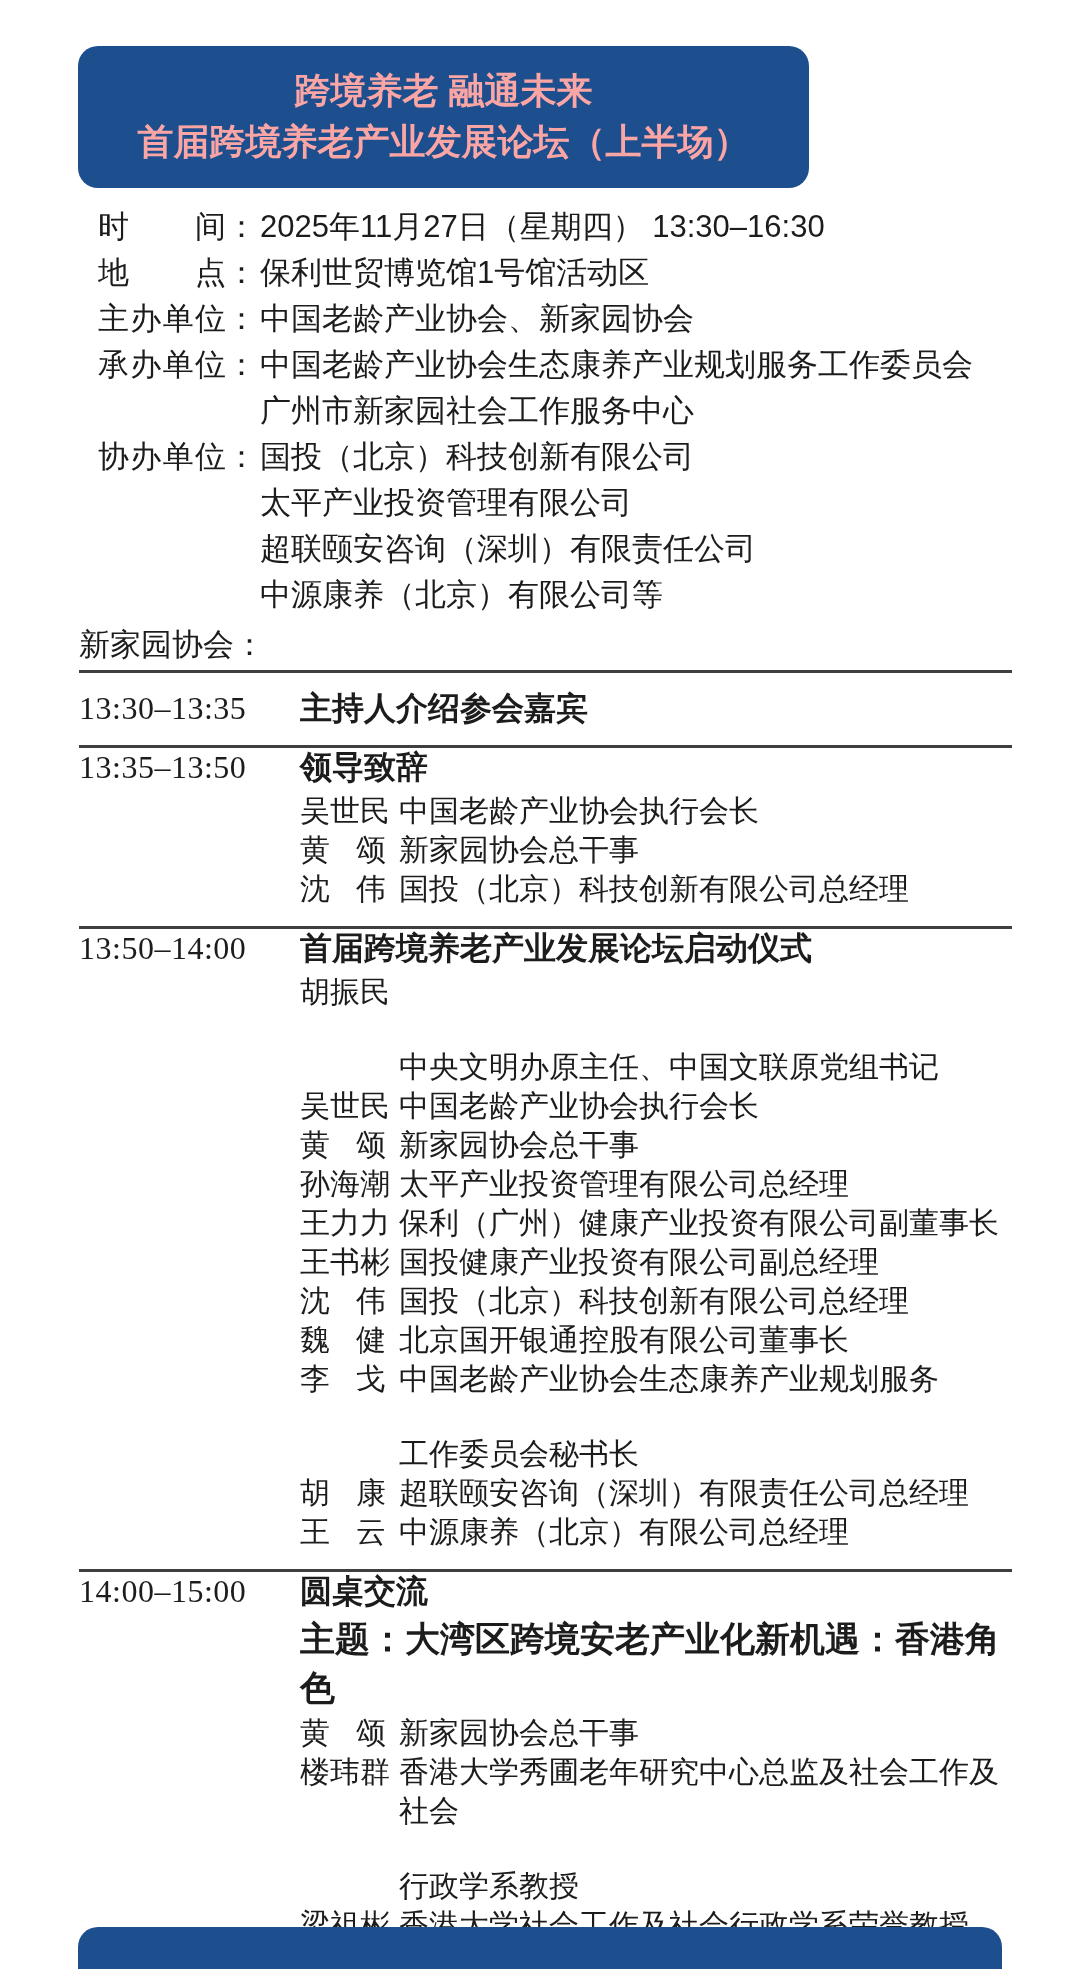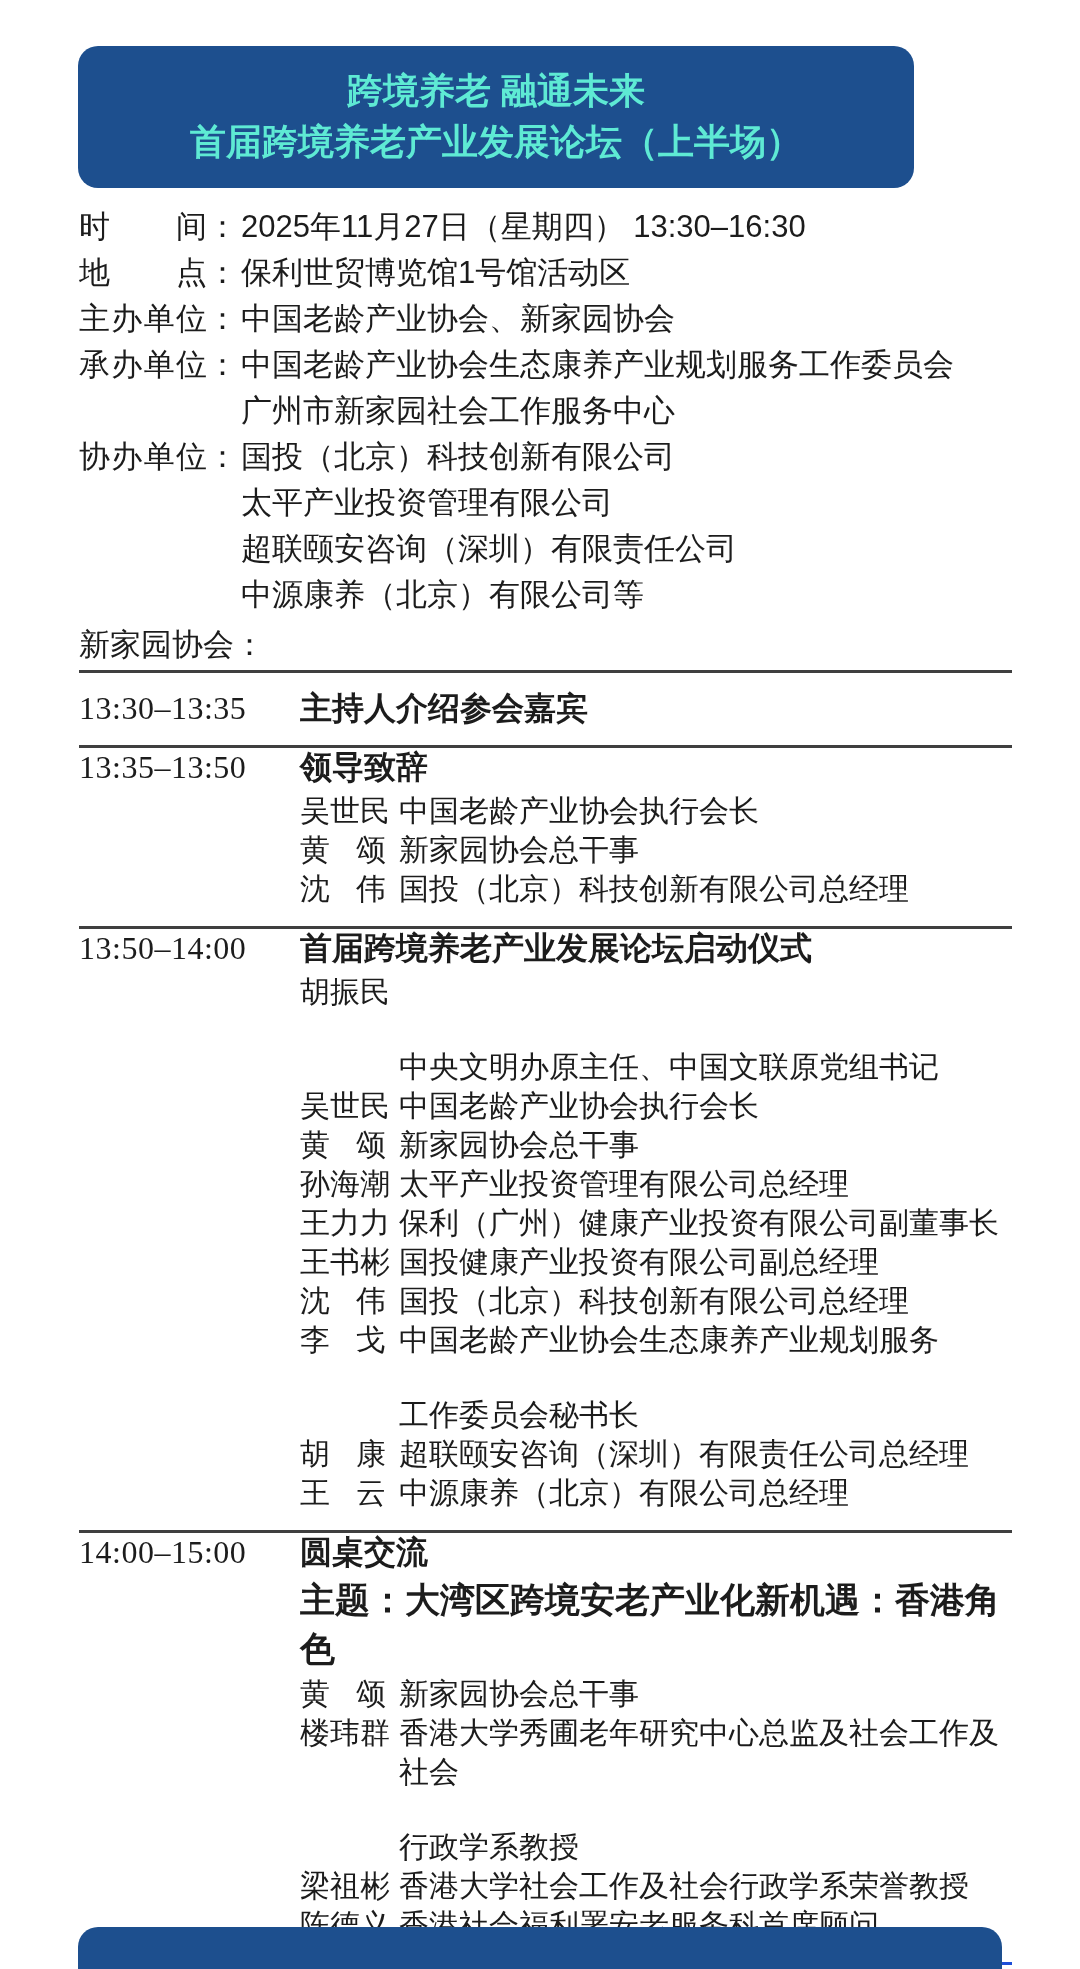--- a/index.html
+++ b/index.html
@@ -9,38 +9,38 @@
     font-family: "Liberation Sans", sans-serif;
     color: #1c1c1c;
     position: relative;
     overflow: hidden;
   }
   .page { position: absolute; inset: 0; }
 
   
   .banner {
     position: absolute;
-    left: 78px; top: 46px; width: 836px;
+    left: 78px; top: 46px; width: 731px;
     background: #1d4f8e;
     border-radius: 20px;
-    color: #5eead4;
+    color: #fca5a5;
     text-align: center;
     font-weight: bold;
     font-size: 36px;
     line-height: 51px;
     padding: 19px 0 21px 0;
   }
 
   
   .info {
     position: absolute;
     left: 79px; top: 204px; width: 933px;
     font-size: 31px;
   }
-  .info-row { display: flex; align-items: flex-start; line-height: 46px; }
+  .info-row { display: flex; align-items: flex-start; line-height: 46px; margin-left: 19px; }
   .info-label {
     width: 128px;
     text-align: justify;
     text-align-last: justify;
     flex: none;
     white-space: nowrap;
   }
   .info-colon { flex: none; width: 34px; }
   .info-value { flex: 1; }
   .info-value div { line-height: 46px; }
@@ -193,20 +193,24 @@
         </div>
         <div class="speaker">
           <div class="speaker-name">王书彬</div>
           <div class="speaker-role">国投健康产业投资有限公司副总经理</div>
         </div>
         <div class="speaker">
           <div class="speaker-name">沈伟</div>
           <div class="speaker-role">国投（北京）科技创新有限公司总经理</div>
         </div>
         <div class="speaker">
+          <div class="speaker-name">魏健</div>
+          <div class="speaker-role">北京国开银通控股有限公司董事长</div>
+        </div>
+        <div class="speaker">
           <div class="speaker-name">李戈</div>
           <div class="speaker-role">中国老龄产业协会生态康养产业规划服务</div>
         </div>
         <div class="cont-line">工作委员会秘书长</div>
         <div class="speaker">
           <div class="speaker-name">胡康</div>
           <div class="speaker-role">超联颐安咨询（深圳）有限责任公司总经理</div>
         </div>
         <div class="speaker">
           <div class="speaker-name">王云</div>

